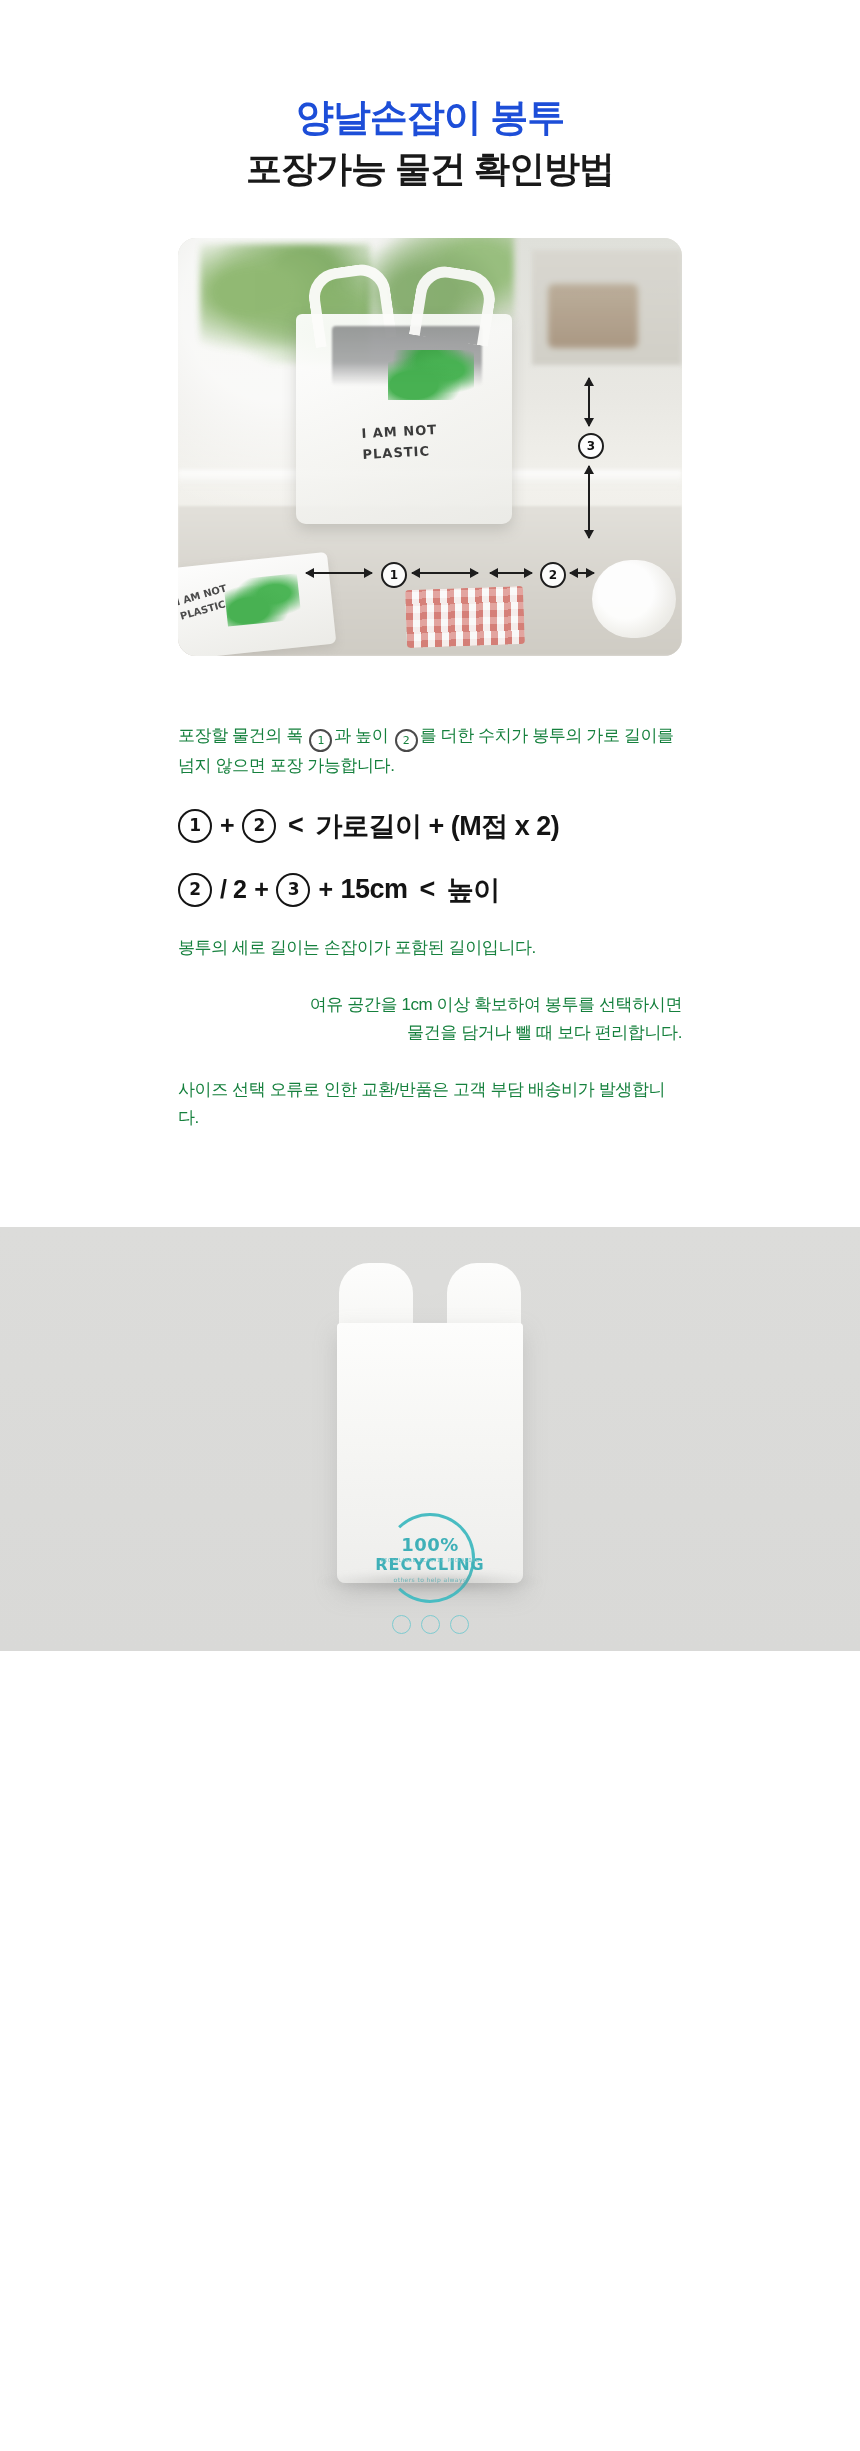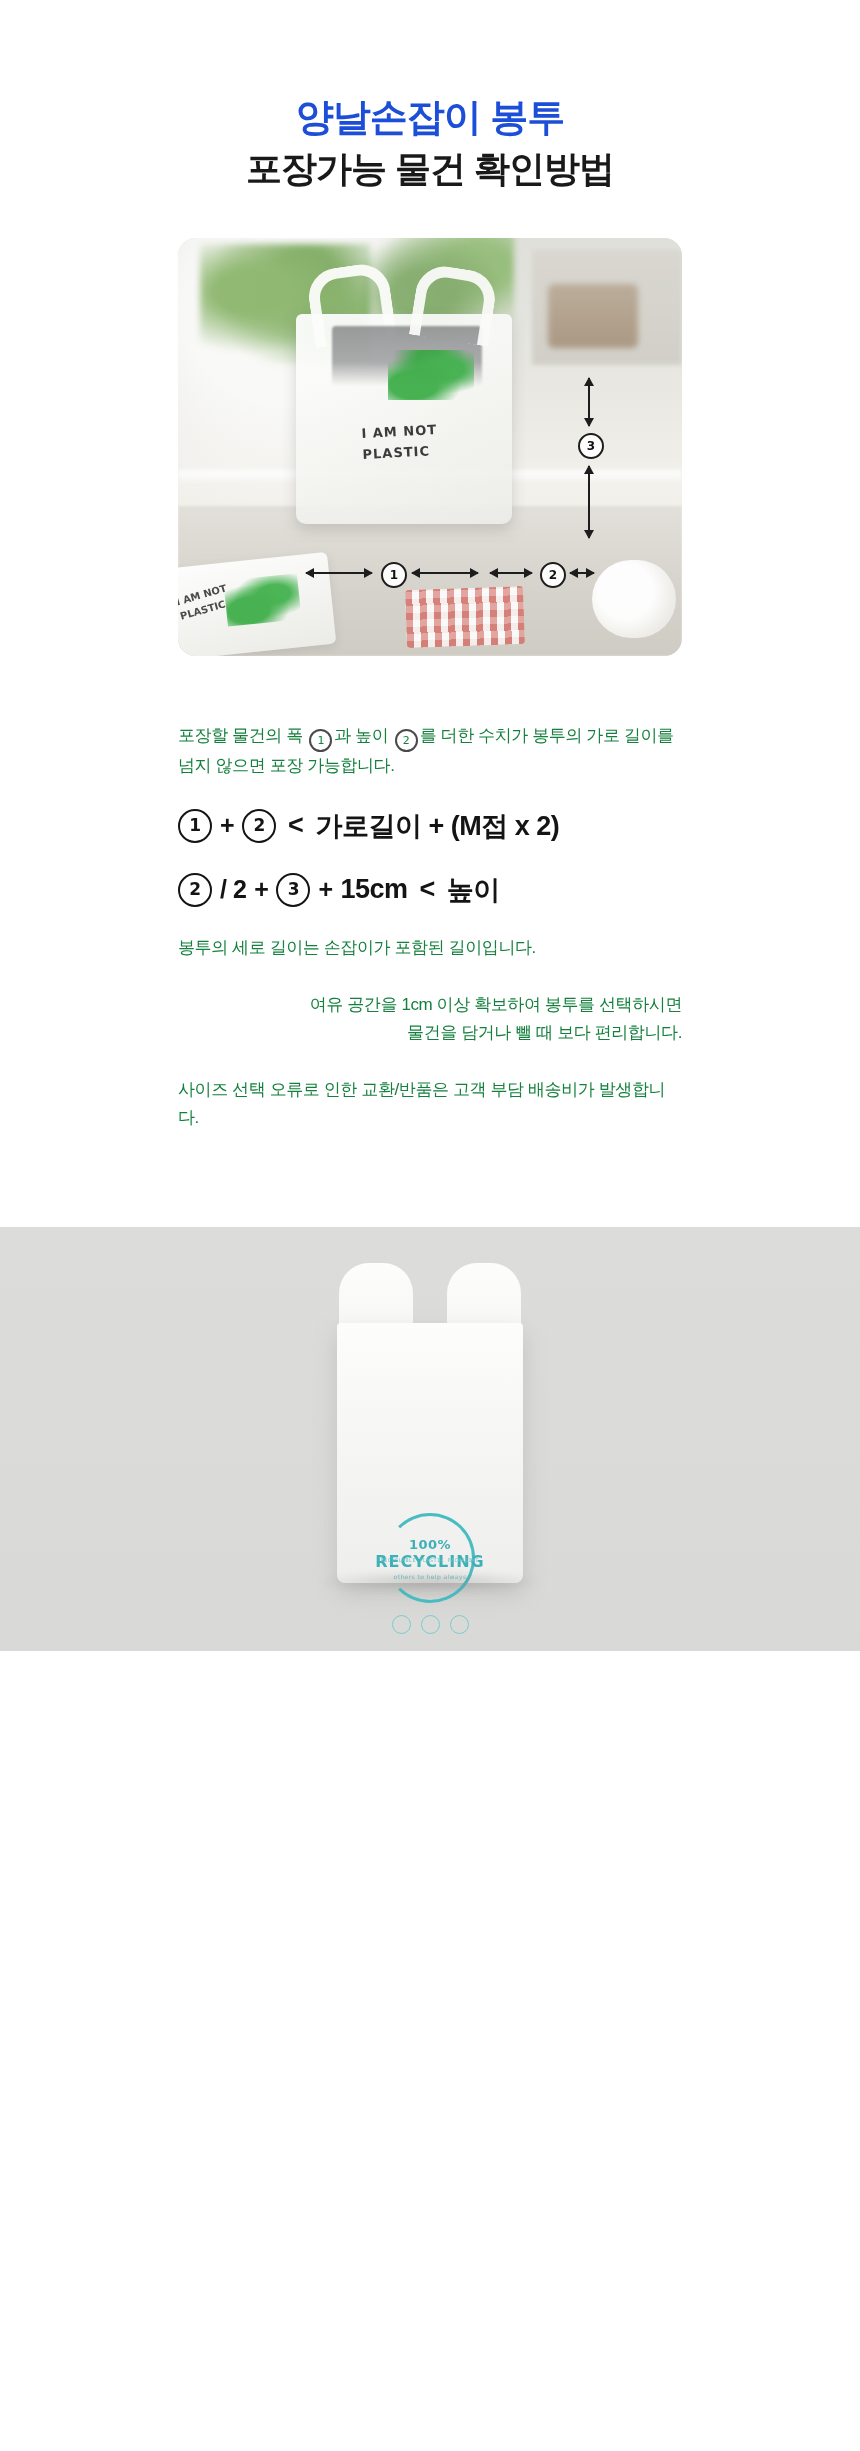--- a/index.html
+++ b/index.html
@@ -371,21 +371,21 @@
     border-radius: 50%;
     border-left-color: transparent;
     position: relative;
     display: flex;
     flex-direction: column;
     align-items: center;
     justify-content: center;
   }
   .fb-100 {
     font-family: "DejaVu Sans", sans-serif;
-    font-size: 13px;
+    font-size: 18px;
     font-weight: bold;
     letter-spacing: .5px;
     color: #3fb0b8;
   }
   .fb-rec {
     font-family: "DejaVu Sans", sans-serif;
     font-size: 16px;
     font-weight: bold;
     letter-spacing: 1px;
     color: #3fb0b8;

